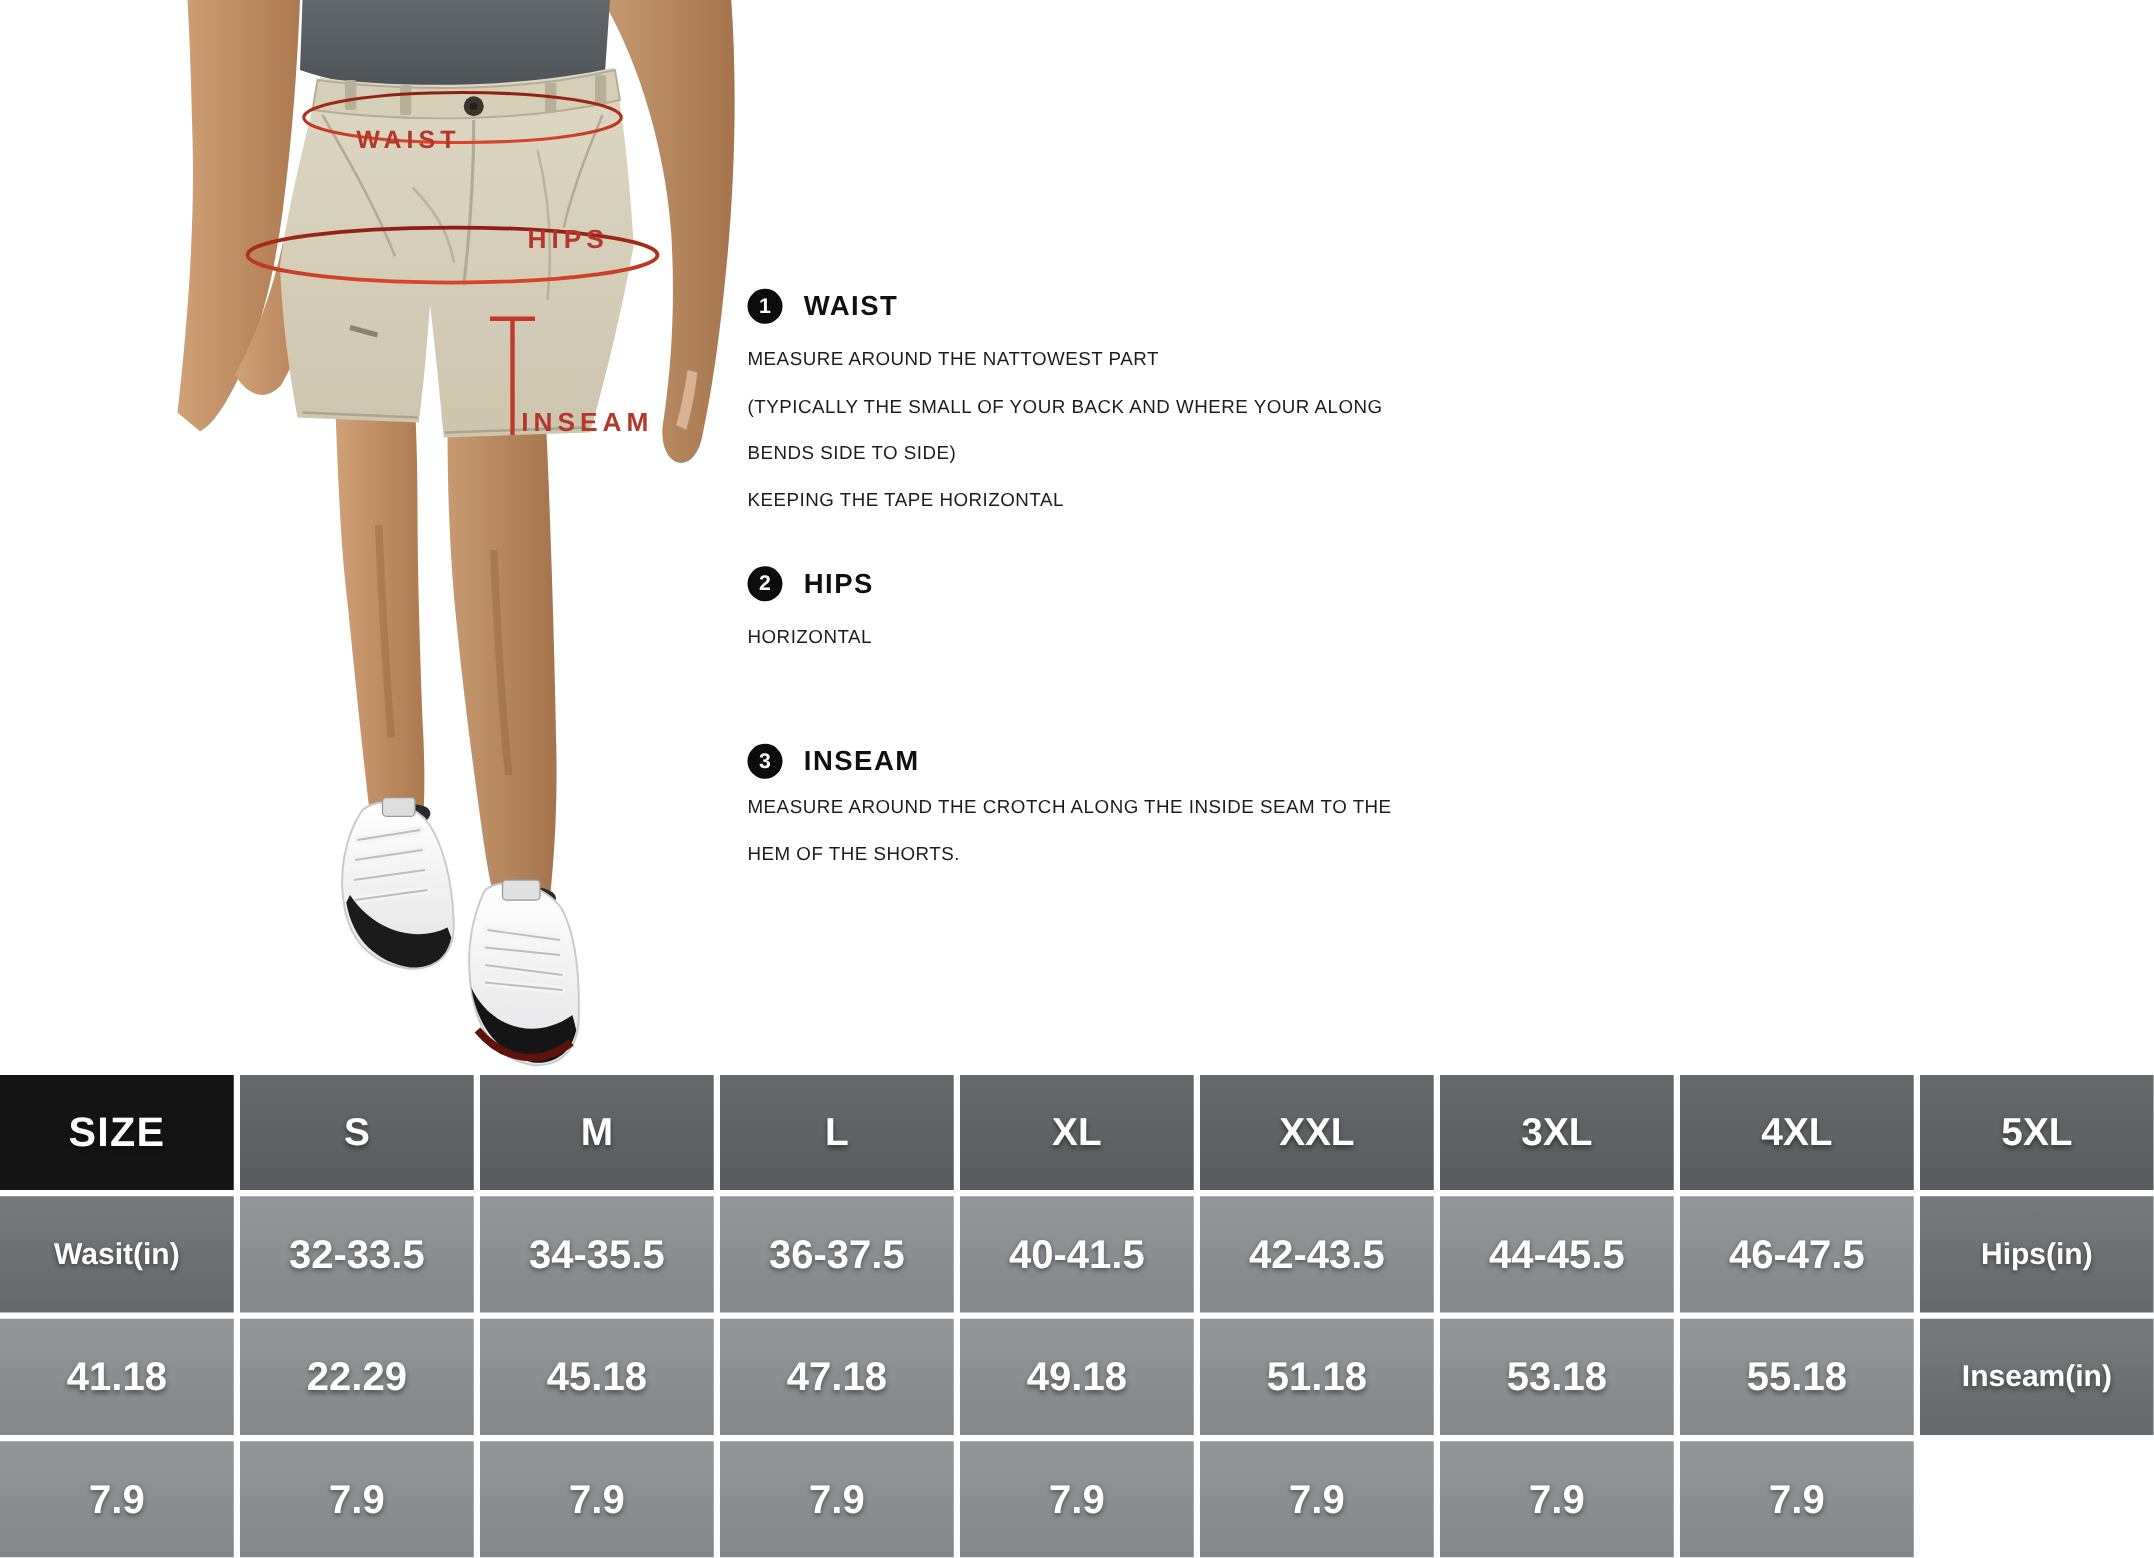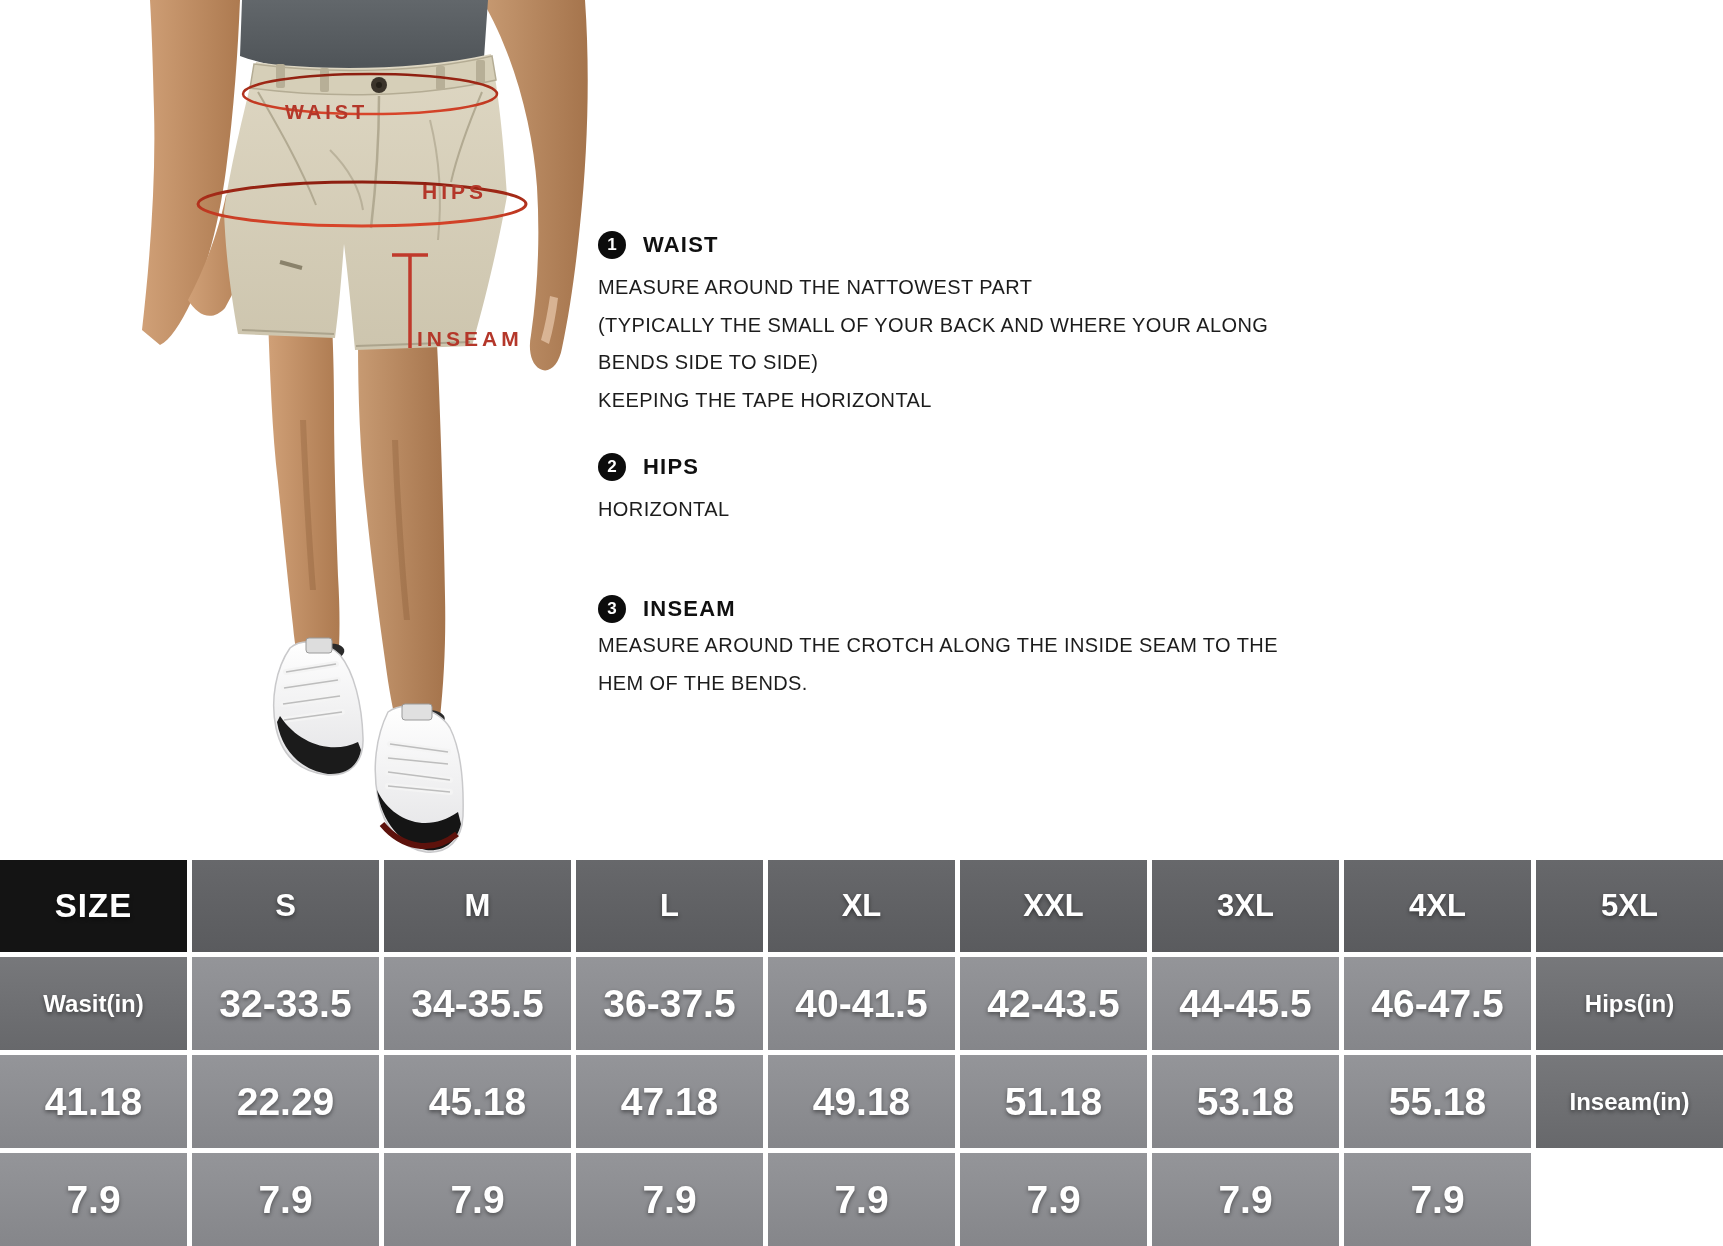--- a/index.html
+++ b/index.html
@@ -27,39 +27,39 @@
   .sec-title{display:flex;align-items:center;gap:17px;height:30px;}
   .num{
     width:28px;height:28px;border-radius:50%;background:#0c0c0c;color:#fff;
     display:flex;align-items:center;justify-content:center;
     font-size:17px;font-weight:bold;flex:0 0 auto;
   }
   .sec-title .t{font-size:22px;font-weight:bold;color:#101010;letter-spacing:1.2px;}
   .sec-lines{margin-top:9px;}
   .sec3 .sec-lines{margin-top:3px;}
   .iline{
-    font-size:20px;color:#1c1c1c;line-height:37.6px;
+    font-size:15px;color:#1c1c1c;line-height:37.6px;
     letter-spacing:0.4px;white-space:nowrap;
   }
 
   
   .size-table{
     position:absolute;left:0;top:860px;width:1723px;height:386px;
     display:grid;grid-template-columns:repeat(9,1fr);
     grid-template-rows:92px 93px 93px 93px;gap:5px;background:#ffffff;
   }
   .cell{
     display:flex;align-items:center;justify-content:center;
     color:#ffffff;font-weight:bold;
     text-shadow:0 2px 4px rgba(0,0,0,0.45);
   }
   .cell.h{background:linear-gradient(180deg,#67686b 0%,#5a5b5e 100%);font-size:31px;}
   .cell.corner{background:#141414;font-size:33px;letter-spacing:1px;}
   .cell.rl{background:linear-gradient(180deg,#77787b 0%,#67686b 100%);font-size:24px;}
-  .cell.v{background:linear-gradient(180deg,#949599 0%,#85868a 100%);font-size:39px;}
+  .cell.v{background:linear-gradient(180deg,#949599 0%,#85868a 100%);font-size:32px;}
 </style>
 </head>
 <body>
 
 <div class="photo">
   <svg width="470" height="862" viewBox="0 0 470 862">
     <defs>
       <linearGradient id="skinG" x1="0" y1="0" x2="1" y2="0">
         <stop offset="0" stop-color="#d0a077"></stop>
           <stop offset="1" stop-color="#ad7a50"></stop>
@@ -197,21 +197,21 @@
     </div>
   </div>
 
   <div class="sec sec3">
     <div class="sec-title">
       <span class="num">3</span>
       <span class="t">INSEAM</span>
     </div>
     <div class="sec-lines">
       <div class="iline">MEASURE AROUND THE CROTCH ALONG THE INSIDE SEAM TO THE</div>
-      <div class="iline">HEM OF THE BENDS.</div>
+      <div class="iline">HEM OF THE SHORTS.</div>
     </div>
   </div>
 </div>
 
 <div class="size-table">
 
   <div class="cell corner">SIZE</div>
   <div class="cell h">S</div>
   <div class="cell h">M</div>
   <div class="cell h">L</div>

